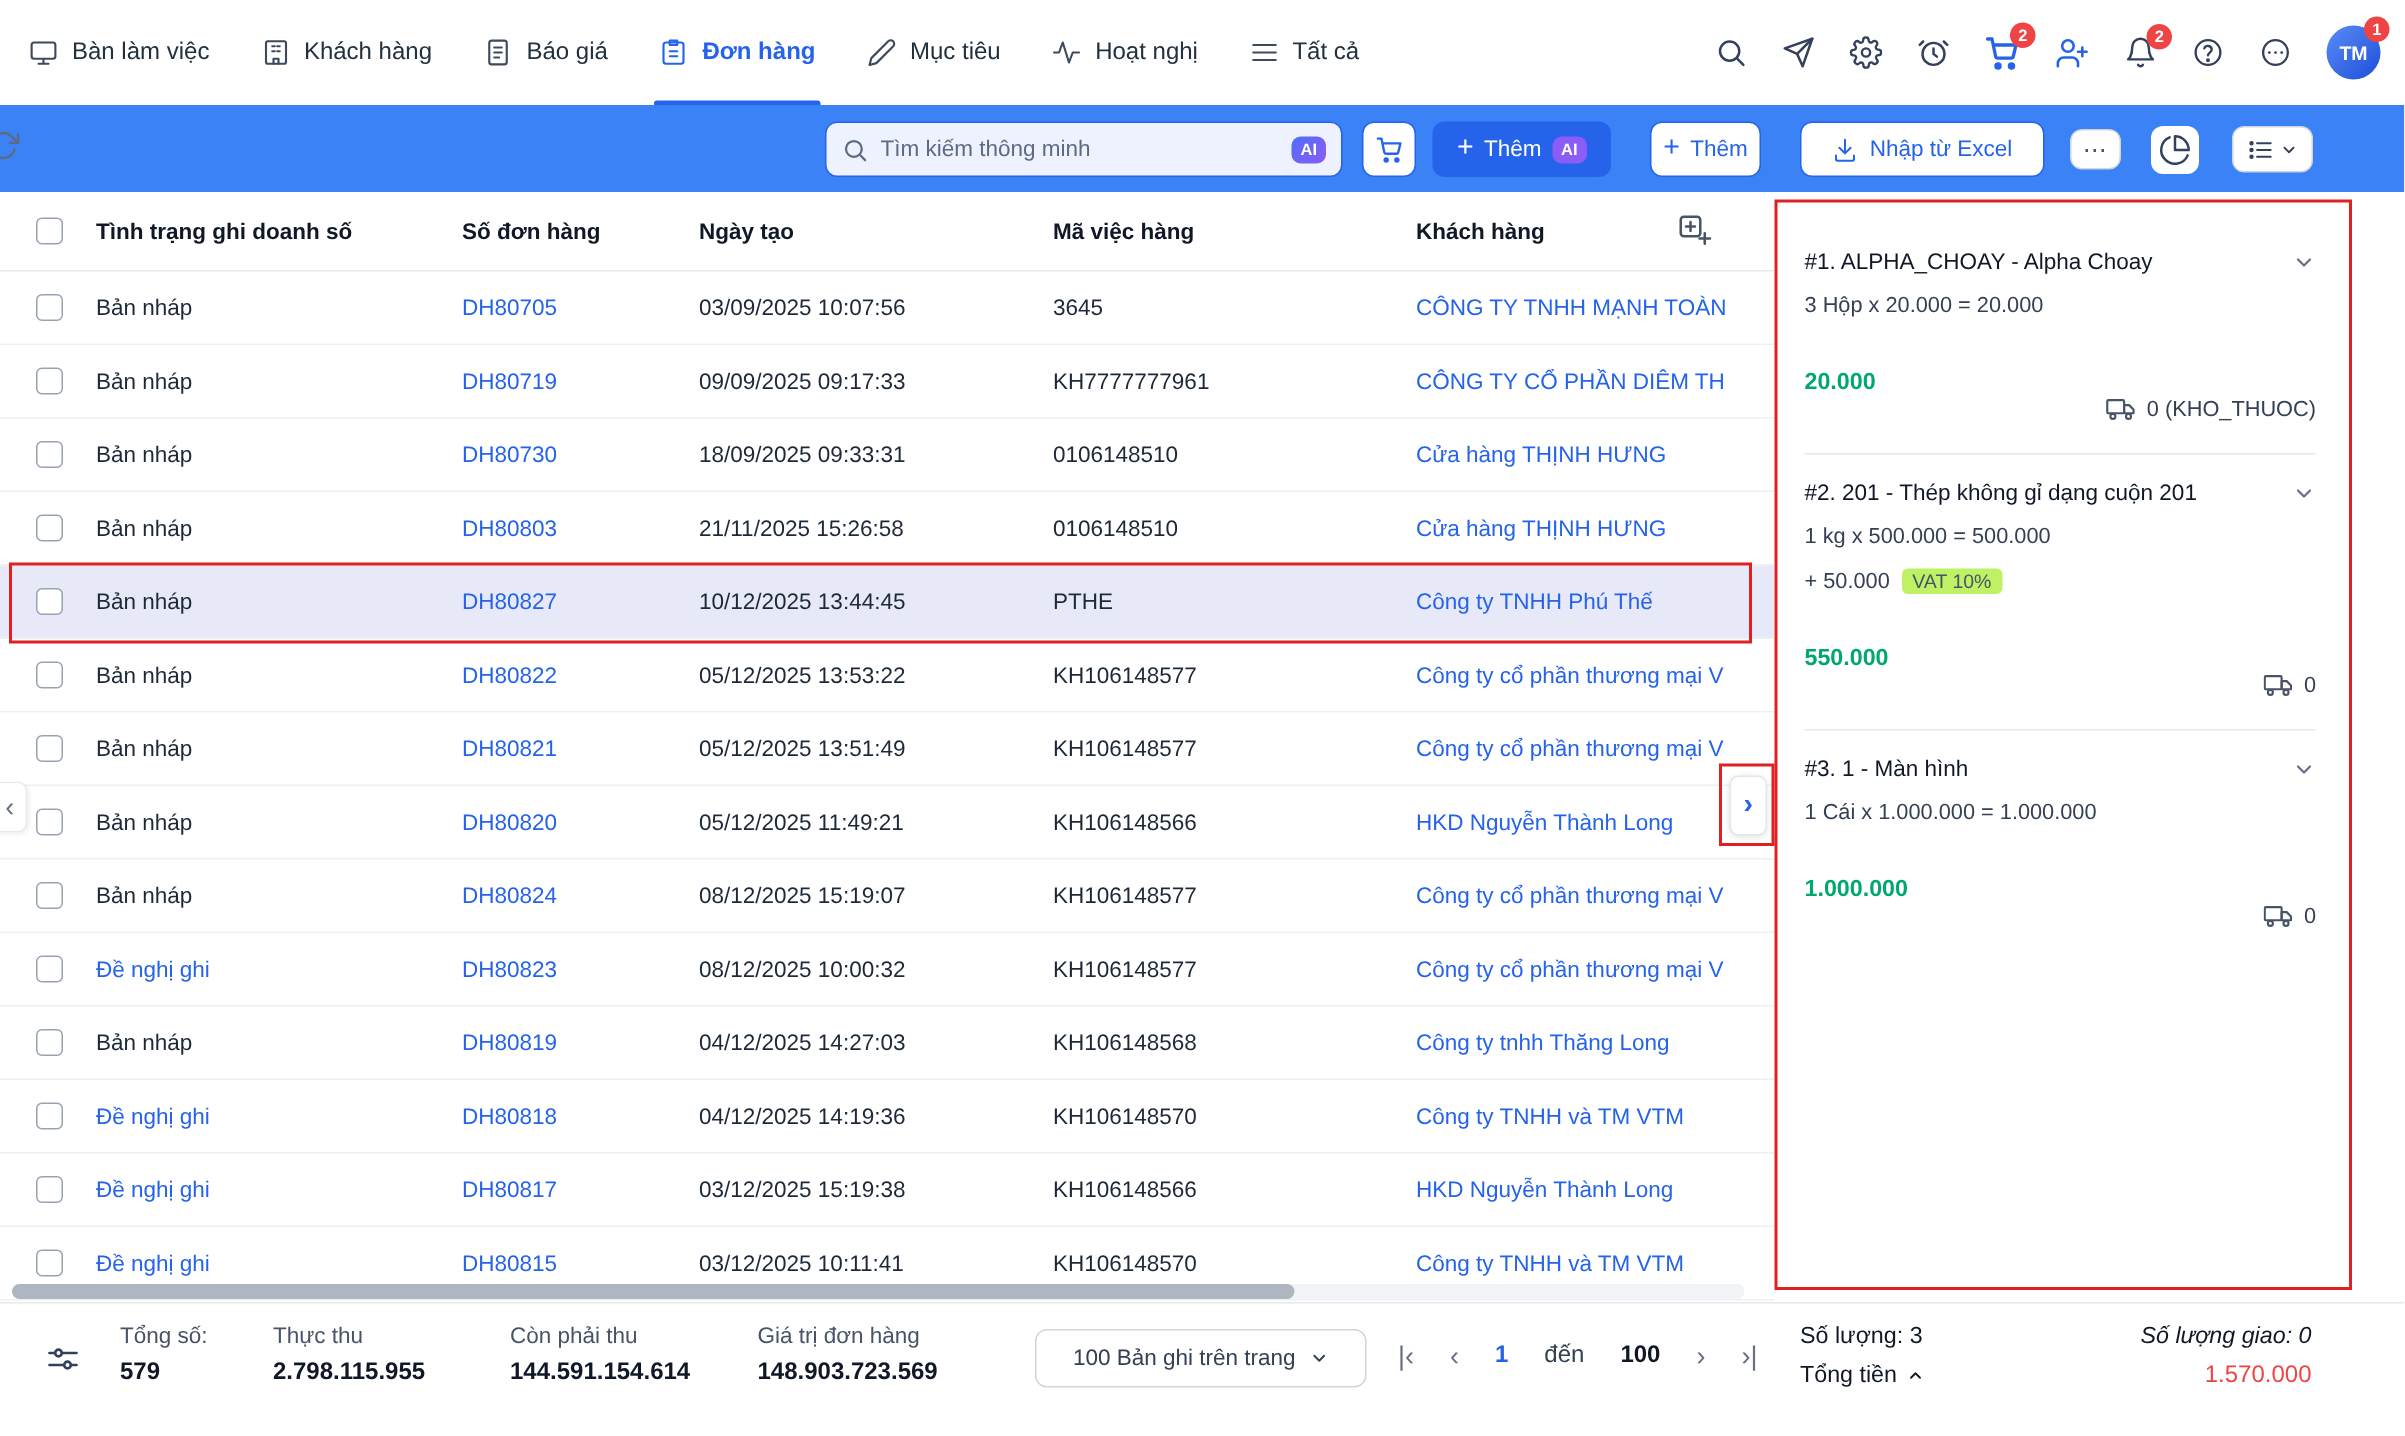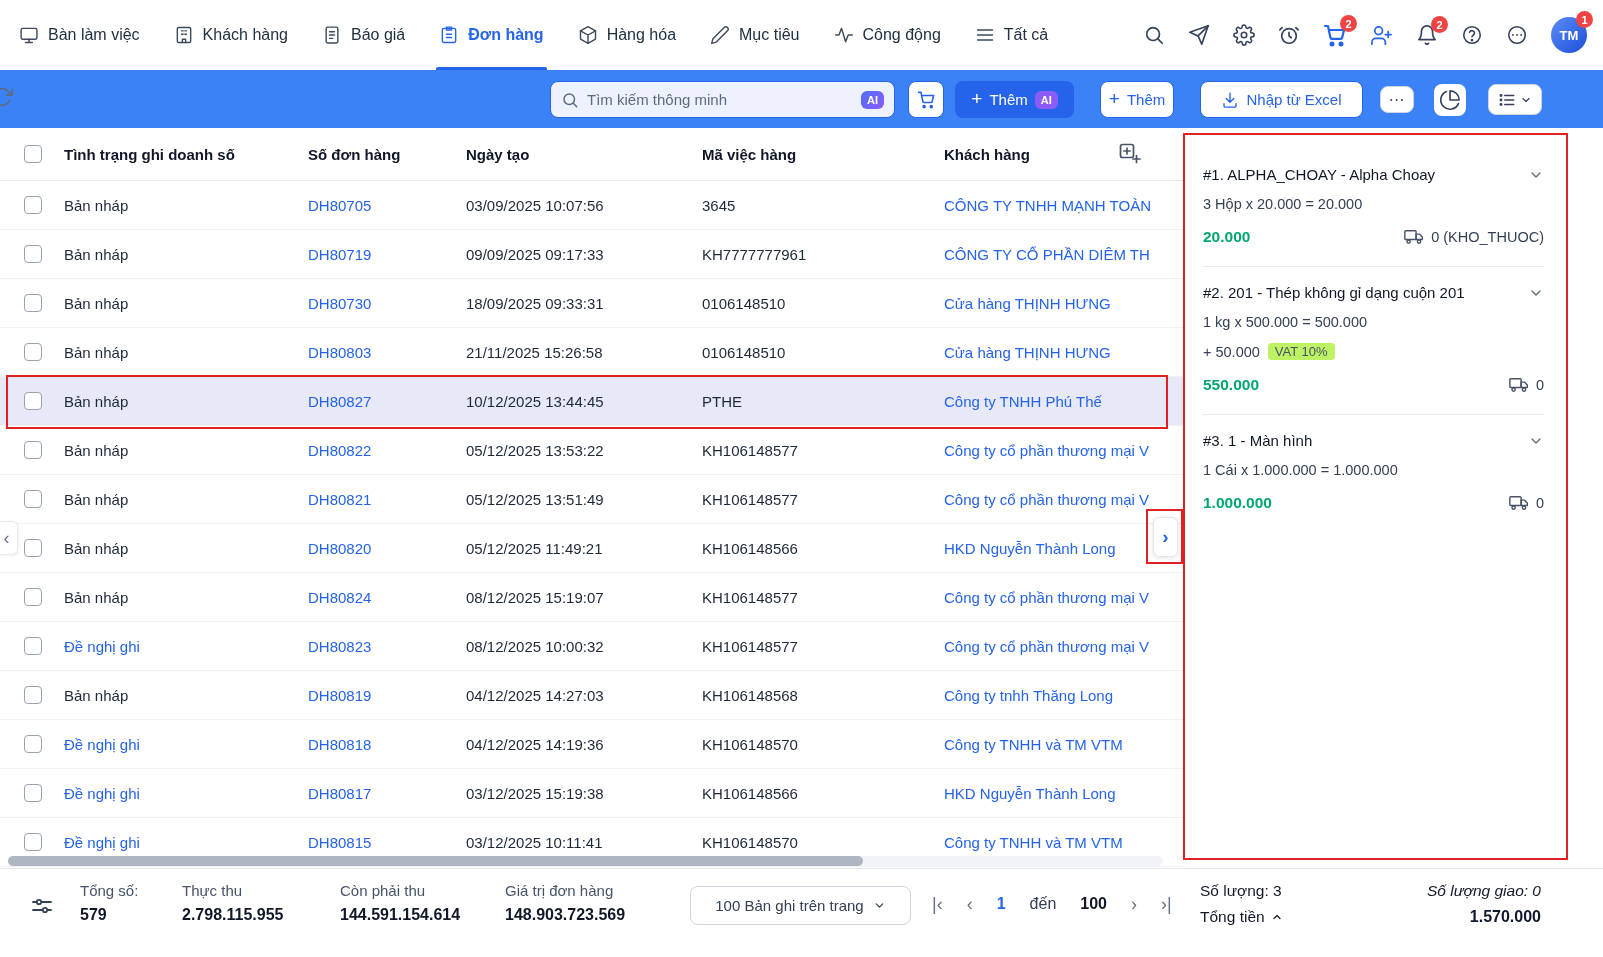--- a/index.html
+++ b/index.html
@@ -74,40 +74,40 @@
   .p-item { padding:17px 0 19px 0; border-bottom:1px solid #e7eaee; }
   .p-item:last-child { border-bottom:none; }
   .p-name-row { display:flex; align-items:center; justify-content:space-between; }
   .p-name { font-size:15px; color:#101828; }
   .p-chevron { color:#667085; cursor:pointer; display:flex; }
   .p-qty { margin-top:13px; font-size:14.5px; color:#344054; }
   .p-extra { margin-top:13px; display:flex; align-items:center; gap:8px; font-size:14.5px; color:#344054; }
   .p-vat { background:#bef264; color:#475467; border-radius:4px; padding:1px 7px; font-size:13px; }
   .p-total-row { margin-top:15px; display:flex; align-items:center; justify-content:space-between; }
   .p-total { font-size:15.5px; font-weight:bold; color:#00a76f; }
-  .p-delivery { display:flex; align-items:center; gap:7px; color:#344054; font-size:14.5px; }
+  .p-delivery { display:flex; align-items:center; gap:7px; color:#344054; font-size:14.5px;margin-top:36px; }
   .p-delivery .ticon { color:#475467; display:flex; }
 
   
   .statusbar { position:absolute; top:868px; left:0; width:1603px; height:89px; border-top:1px solid #e4e7ec; background:#fff; }
   .filter-icon { position:absolute; left:30px; top:25px; color:#33415c; cursor:pointer; }
   .stat { position:absolute; top:13px; }
   .stat .slabel { font-size:15px; color:#475467; }
   .stat .svalue { margin-top:7px; font-size:16px; font-weight:bold; color:#101828; }
   .stat0 { left:80px; } .stat1 { left:182px; } .stat2 { left:340px; } .stat3 { left:505px; }
   .pagesize { position:absolute; left:690px; top:17px; width:221px; height:39px; border:1px solid #d0d5dd; border-radius:8px; background:#fff; display:flex; align-items:center; justify-content:center; gap:9px; font-size:15px; color:#344054; cursor:pointer; }
   .pager { position:absolute; left:932px; top:26px; display:flex; align-items:center; gap:24px; font-size:16px; color:#667085; }
   .pg { cursor:pointer; font-size:18px; line-height:1; }
   .pg-cur { color:#2563eb; font-weight:bold; font-size:16px; }
   .pg-sep { color:#344054; }
   .pg-last { color:#101828; font-weight:bold; }
   .psum-qty { position:absolute; left:1200px; top:13px; font-size:15.5px; color:#101828; }
   .psum-deliv { position:absolute; right:62px; top:13px; font-size:15.5px; color:#101828;font-style:italic; }
   .psum-total-label { position:absolute; left:1200px; top:39px; font-size:15.5px; color:#101828; display:flex; align-items:center; gap:6px; }
-  .psum-total-value { position:absolute; right:62px; top:39px; font-size:16px; font-weight:bold; color:#0f172a; }
+  .psum-total-value { position:absolute; right:62px; top:39px; font-size:16px; font-weight:normal; color:#ef4444; }
 
   
   .annotation { position:absolute; border:2px solid #e12121; pointer-events:none; z-index:50; }
   .ann-row { left:6px; top:375px; width:1162px; height:54px; }
   .ann-chevron { left:1146px; top:509px; width:37px; height:55px; }
   .ann-panel { left:1183px; top:133px; width:385px; height:727px; }
 </style>
 </head>
 <body>
 
@@ -148,41 +148,32 @@
               <rect x="4" y="4" width="16" height="17" rx="2"></rect>
               <path d="M9 2.5h6V6H9z"></path>
               <path d="M9 11h6M9 15h6"></path>
             </svg>
           </span>
         <span>Đơn hàng</span>
       </div>
       <div class="nav-item">
         <span class="nicon">
             <svg class="svgi" width="20" height="20" viewBox="0 0 24 24" fill="none" stroke="currentColor" stroke-width="1.7" stroke-linecap="round" stroke-linejoin="round">
-              <path d="M12 2 3 7v10l9 5 9-5V7z"></path>
-              <path d="M3 7l9 5 9-5M12 22V12"></path>
-            </svg>
-          </span>
-        <span>Hàng hóa</span>
-      </div>
-      <div class="nav-item">
-        <span class="nicon">
-            <svg class="svgi" width="20" height="20" viewBox="0 0 24 24" fill="none" stroke="currentColor" stroke-width="1.7" stroke-linecap="round" stroke-linejoin="round">
               <path d="M17 3a2.83 2.83 0 0 1 4 4L7.5 20.5 2 22l1.5-5.5z"></path>
             </svg>
           </span>
         <span>Mục tiêu</span>
       </div>
       <div class="nav-item">
         <span class="nicon">
             <svg class="svgi" width="20" height="20" viewBox="0 0 24 24" fill="none" stroke="currentColor" stroke-width="1.7" stroke-linecap="round" stroke-linejoin="round">
               <path d="M2 12h4l3-8 5 16 3-8h5"></path>
             </svg>
           </span>
-        <span>Công động</span>
+        <span>Hoạt nghị</span>
       </div>
       <div class="nav-item">
         <span class="nicon">
             <svg class="svgi" width="20" height="20" viewBox="0 0 24 24" fill="none" stroke="currentColor" stroke-width="1.7" stroke-linecap="round">
               <path d="M3 6h18M3 12h18M3 18h18"></path>
             </svg>
           </span>
         <span>Tất cả</span>
       </div>
     </nav>

